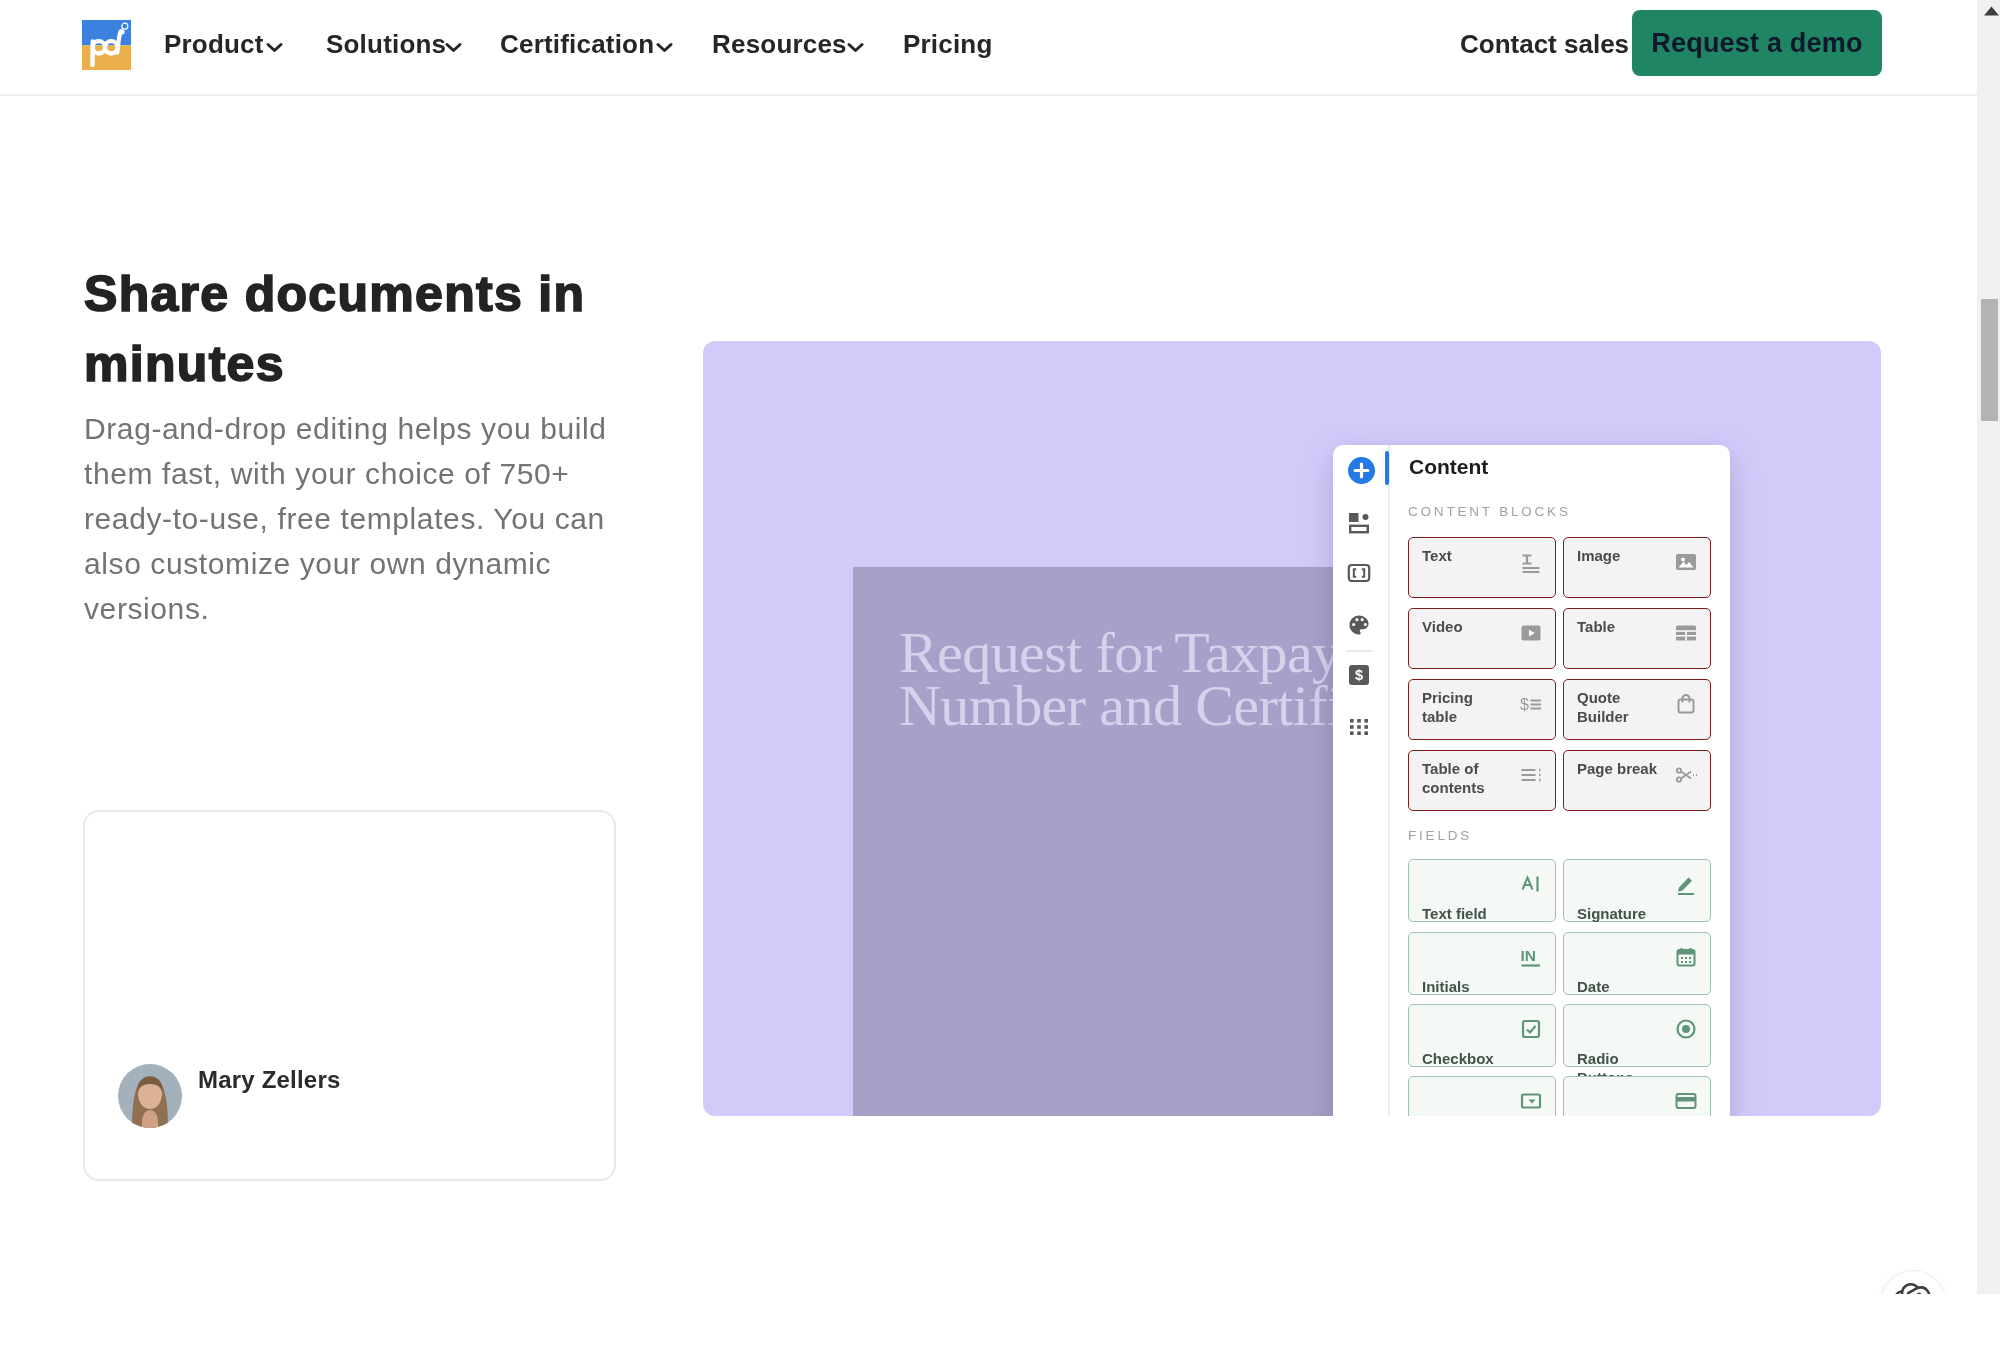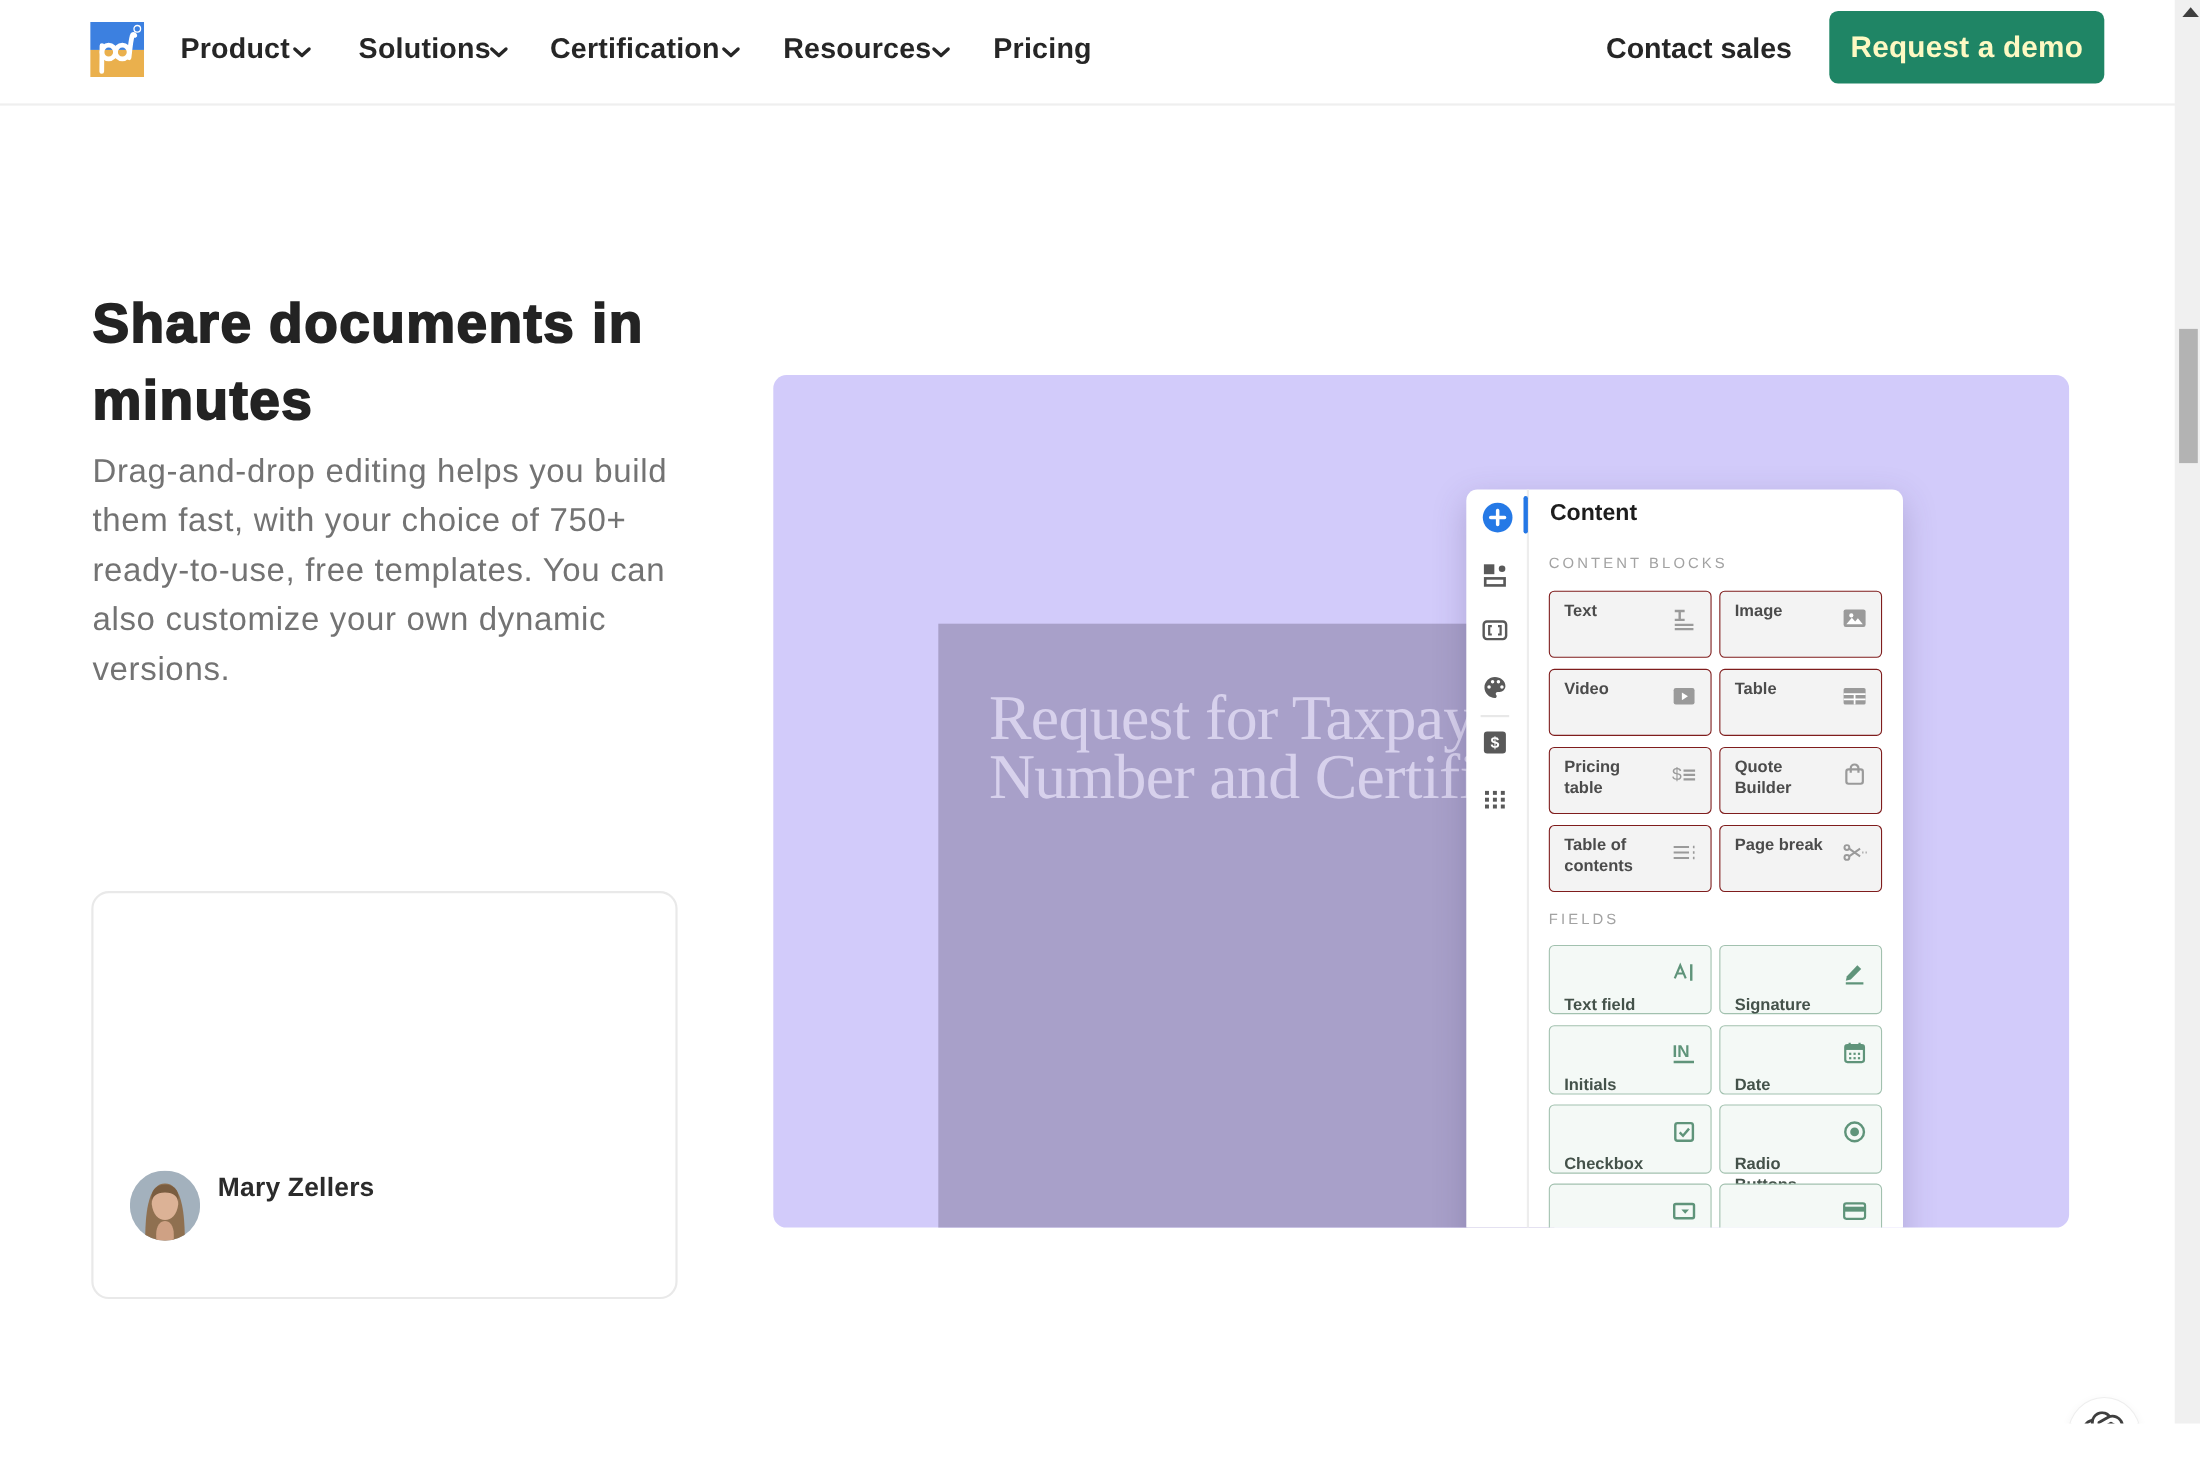--- a/index.html
+++ b/index.html
@@ -3,22 +3,22 @@
 <meta charset="utf-8">
 <style>
   html,body{margin:0;padding:0;width:2000px;height:1346px;overflow:hidden;background:#ffffff;font-family:"Liberation Sans",sans-serif;}
   #page{position:relative;width:2000px;height:1294px;overflow:hidden;}
 
   
   #header{position:absolute;left:0;top:0;width:1983px;height:94px;background:#fff;border-bottom:2px solid #efefef;}
   .navitem{position:absolute;top:29px;font-size:26px;font-weight:bold;color:#262626;letter-spacing:0.2px;white-space:nowrap;}
   .chev{position:absolute;top:42px;}
   #contact{position:absolute;top:29px;left:1420px;font-size:26px;font-weight:bold;color:#262626;margin-left:40px;}
-  #demobtn{position:absolute;left:1632px;top:10px;width:250px;height:66px;background:#1f8565;border-radius:8px;color:#fef9c3;
-    font-size:27px;font-weight:bold;text-align:center;line-height:66px;letter-spacing:0.2px;margin-left:31px;}
+  #demobtn{position:absolute;left:1632px;top:10px;width:250px;height:66px;background:#1f8565;border-radius:8px;color:#0f172a;
+    font-size:27px;font-weight:bold;text-align:center;line-height:66px;letter-spacing:0.2px;}
 
   
   #h1{position:absolute;left:84px;top:259px;font-size:50px;line-height:70px;font-weight:bold;color:#232323;
       -webkit-text-stroke:1.7px #232323;letter-spacing:1.3px;}
   #para{position:absolute;left:84px;top:406px;font-size:30px;line-height:45px;letter-spacing:0.6px;color:#737373;}
   #quotecard{position:absolute;left:83px;top:810px;width:533px;height:371px;border:2px solid #e9e9e9;border-radius:16px;background:#fff;box-sizing:border-box;}
   #quote{position:absolute;left:33px;top:31px;font-size:26.5px;line-height:40px;letter-spacing:0.3px;color:#414141;}
   #avatar{position:absolute;left:33px;top:252px;width:64px;height:64px;border-radius:50%;overflow:hidden;}
   #mname{position:absolute;left:113px;top:254px;font-size:24px;font-weight:bold;letter-spacing:0.2px;color:#2b2b2b;}
   #mrole{position:absolute;left:113px;top:290px;font-size:17.5px;line-height:24px;letter-spacing:0.2px;color:#8d8d8d;}

